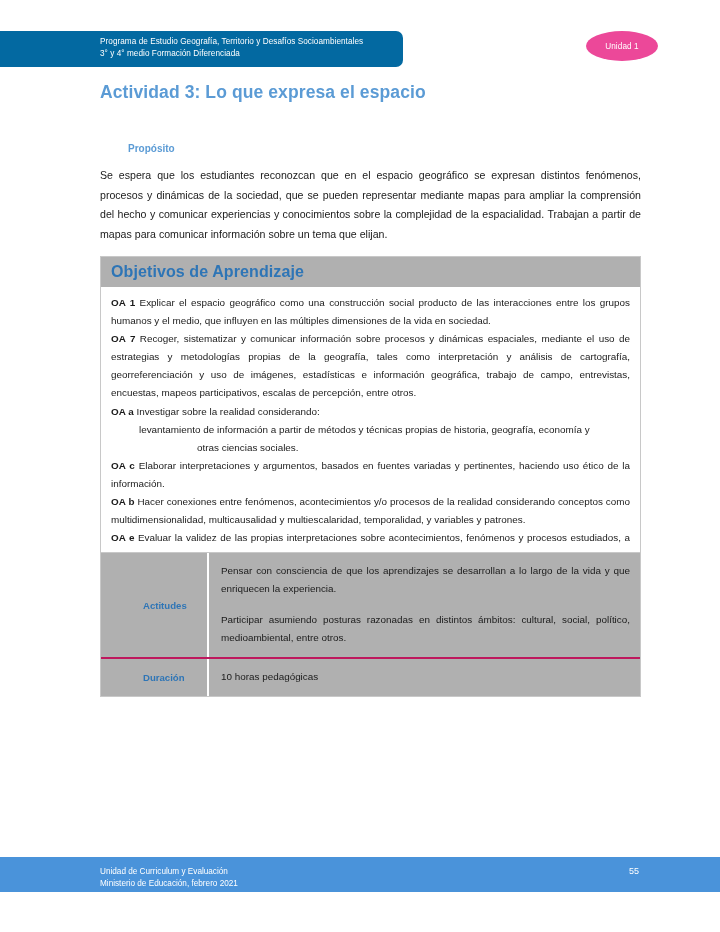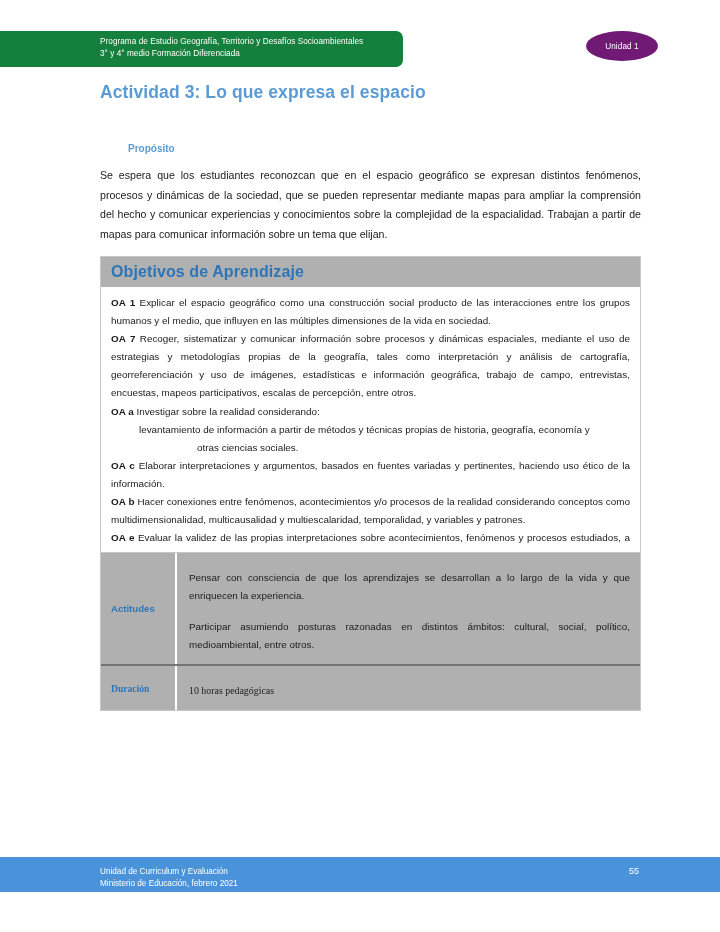--- a/index.html
+++ b/index.html
@@ -22,41 +22,41 @@
     height: 932px;
   }
 
   
   .header-bar {
     position: absolute;
     left: 0;
     top: 31px;
     width: 403px;
     height: 36px;
-    background: #15803d;
+    background: #0369a1;
     border-top-right-radius: 7px;
     border-bottom-right-radius: 7px;
     box-sizing: border-box;
     padding: 5px 0 0 100px;
   }
   .header-line {
     color: #ffffff;
     font-size: 8.2px;
     line-height: 11.5px;
     letter-spacing: 0.05px;
     white-space: nowrap;
   }
 
   .unit-badge {
     position: absolute;
     left: 586px;
     top: 31px;
     width: 72px;
     height: 30px;
-    background: #701a75;
+    background: #ec4899;
     border-radius: 50%;
     display: flex;
     align-items: center;
     justify-content: center;
   }
   .unit-badge-label {
     color: #ffffff;
     font-size: 8.2px;
     letter-spacing: 0.1px;
   }
@@ -145,38 +145,38 @@
     width: 541px;
     border: 1px solid #c8c8c8;
     border-collapse: collapse;
     box-sizing: border-box;
   }
   .info-row {
     display: flex;
     background: #b0b0b0;
   }
   .info-row + .info-row {
-    border-top: 2px solid #737373;
-    font-family: Liberation Serif, serif;
+    border-top: 2px solid #be185d;
   }
   .info-label-cell {
     width: 76px;
     flex: 0 0 76px;
     display: flex;
     align-items: center;
     padding-left: 10px;
     box-sizing: border-box;
     font-size: 9.6px;
     font-weight: bold;
     color: #2e75b6;
     border-right: 2px solid #ffffff;
+    margin-left: 32px;
   }
   .info-value-cell {
     flex: 1 1 auto;
-    padding: 16px 10px 10px 12px;
+    padding: 9px 10px 10px 12px;
     box-sizing: border-box;
   }
   .info-para {
     font-size: 9.9px;
     line-height: 18px;
     color: #1a1a1a;
     text-align: justify;
     margin: 0;
   }
   .info-para + .info-para {

